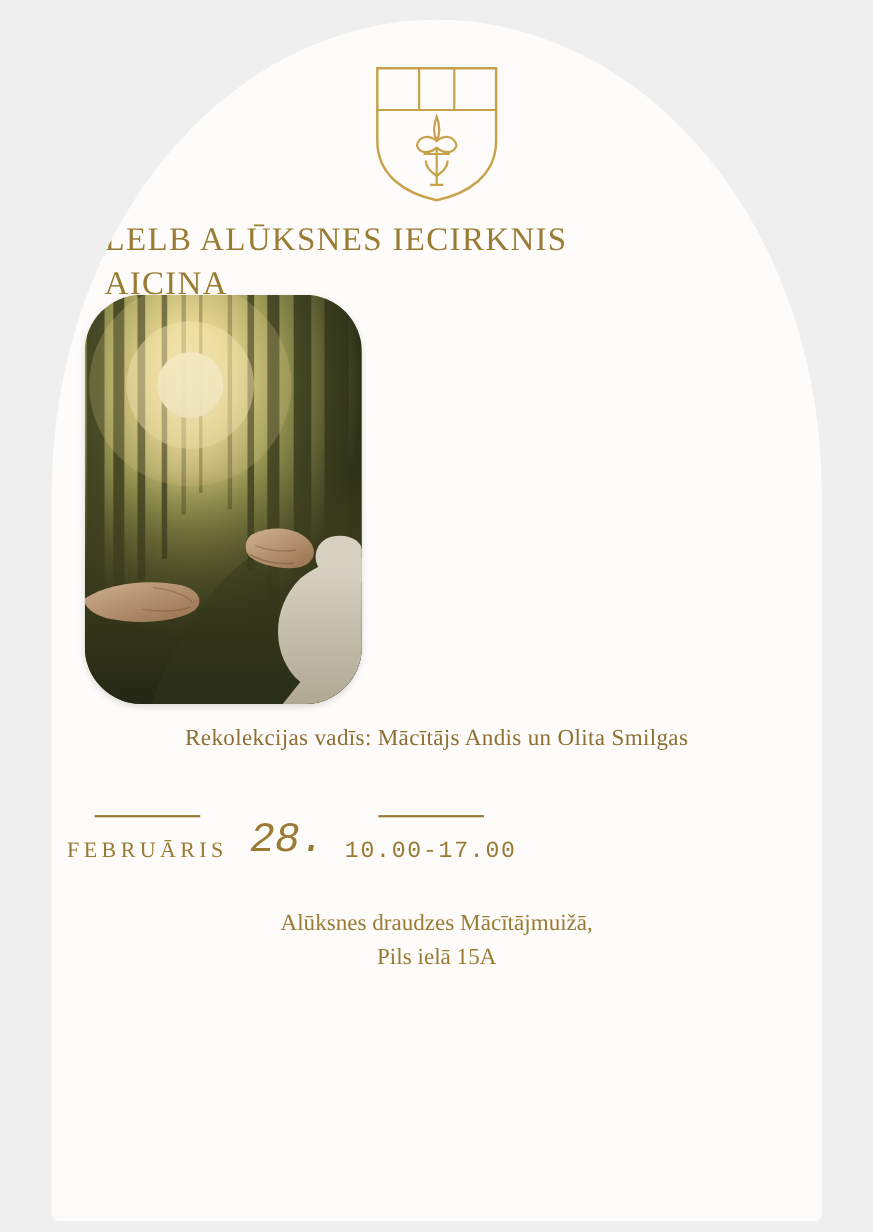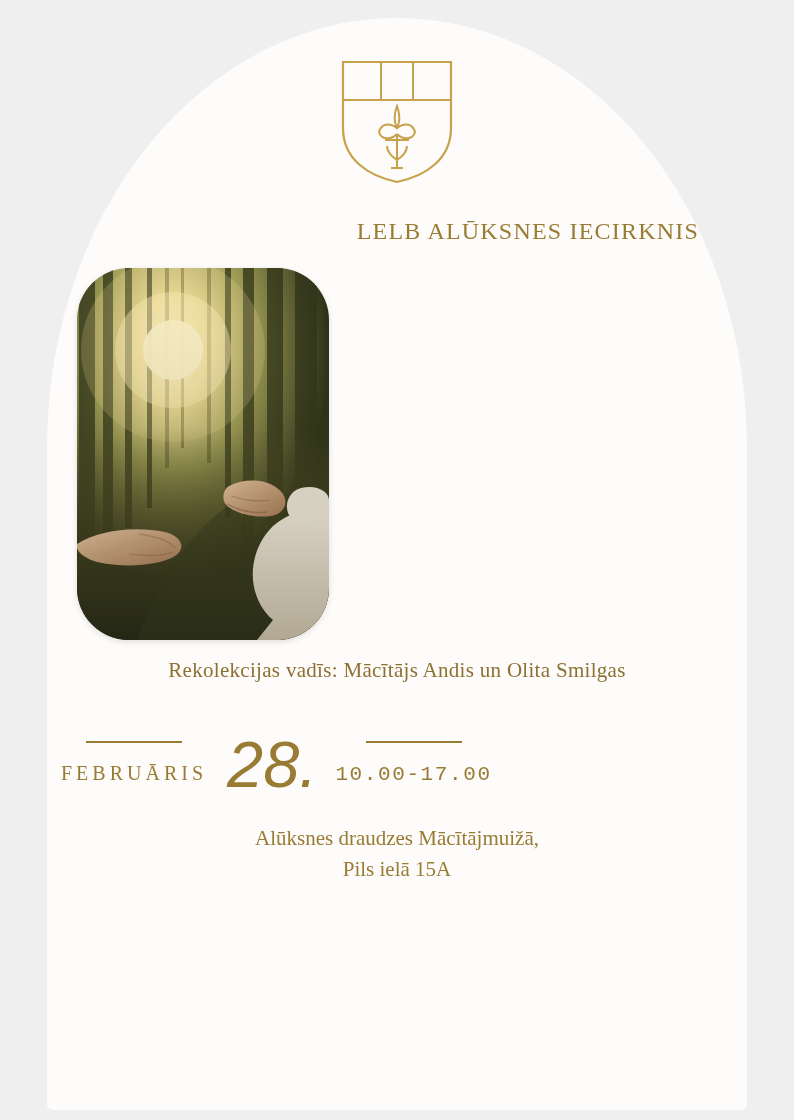--- a/index.html
+++ b/index.html
@@ -36,25 +36,25 @@
     transform: translateX(-50%);
     width: 120px;
     height: 130px;
   }
 
   
   .heading {
     position: absolute;
     left: 0;
     right: 0;
-    top: 198px;
-    text-align: right;
-    color: #9a7b33;
-    font-family: "Liberation Serif", serif;
-    font-size: 24px;
+    top: 180px;
+    text-align: left;
+    color: #9a7b33;
+    font-family: "Liberation Serif", serif;
+    font-size: 30px;
     letter-spacing: 1.2px;
     line-height: 1.32;
     padding: 0 48px;
     box-sizing: border-box;
   }
 
   
   .photo {
     position: absolute;
     left: 30px;
@@ -120,23 +120,23 @@
   .rule.left { margin-right: 0; }
   .month {
     font-family: "Liberation Serif", serif;
     font-size: 20px;
     letter-spacing: 4px;
     padding: 0 14px;
     position: relative;
     top: 9px;
   }
   .daynum {
-    font-family: Liberation Sans, sans-serif;
+    font-family: Liberation Mono, monospace;
     font-style: italic;
-    font-size: 65px;
+    font-size: 38px;
     padding: 0 6px;
     position: relative;
     top: 6px;
   }
   .time {
     font-family: Liberation Mono, monospace;
     font-size: 21px;
     letter-spacing: 1.6px;
     padding: 0 12px;
     position: relative;
@@ -197,20 +197,21 @@
         <path d="M60 78 V112"></path>
         <path d="M54 112 H66"></path>
         <path d="M60 104 C54 100 50 96 50 90"></path>
         <path d="M60 104 C66 100 70 96 70 90"></path>
       </g>
     </svg>
   </div>
 
   <div class="heading">
     <div>LELB ALŪKSNES IECIRKNIS</div>
+    <div>AICINA</div>
   </div>
 
   <div class="photo">
     <svg width="252" height="372" viewBox="0 0 252 372">
       <defs>
         <radialGradient id="sun" cx="0.38" cy="0.22" r="0.62">
           <stop offset="0%" stop-color="#fff7d8"></stop>
           <stop offset="22%" stop-color="#f0dd9a"></stop>
           <stop offset="52%" stop-color="#9c9a55"></stop>
           <stop offset="100%" stop-color="#2c3018"></stop>

